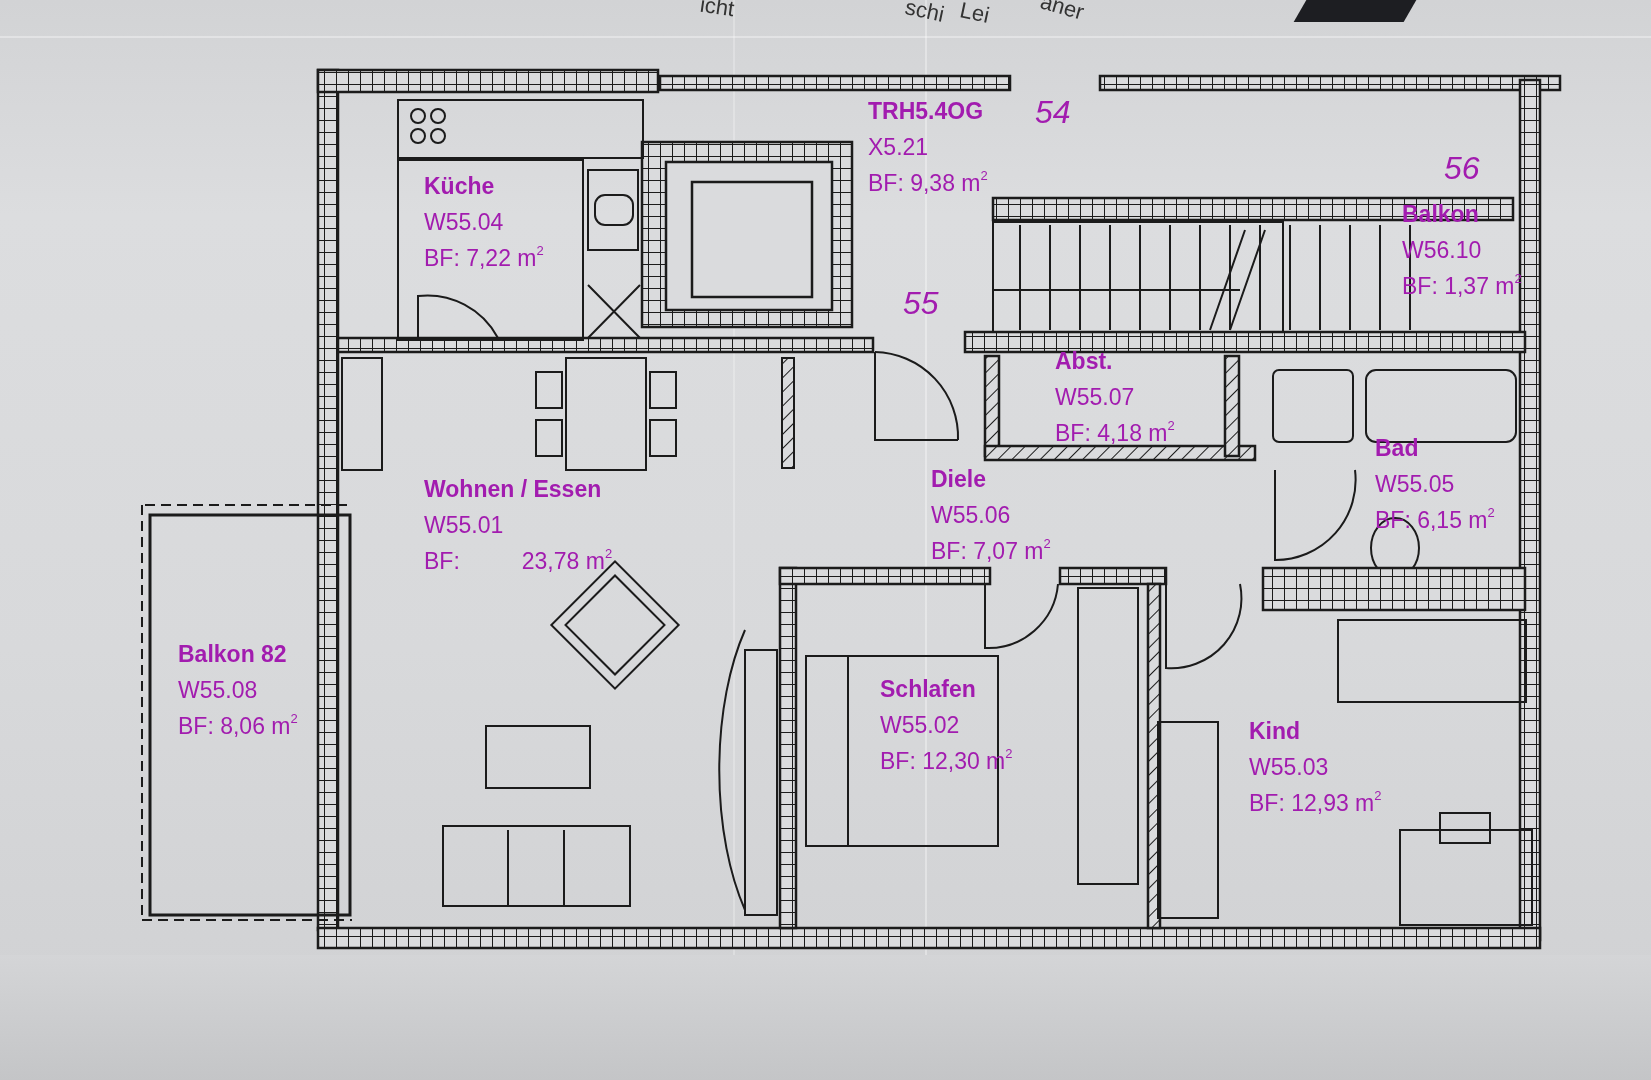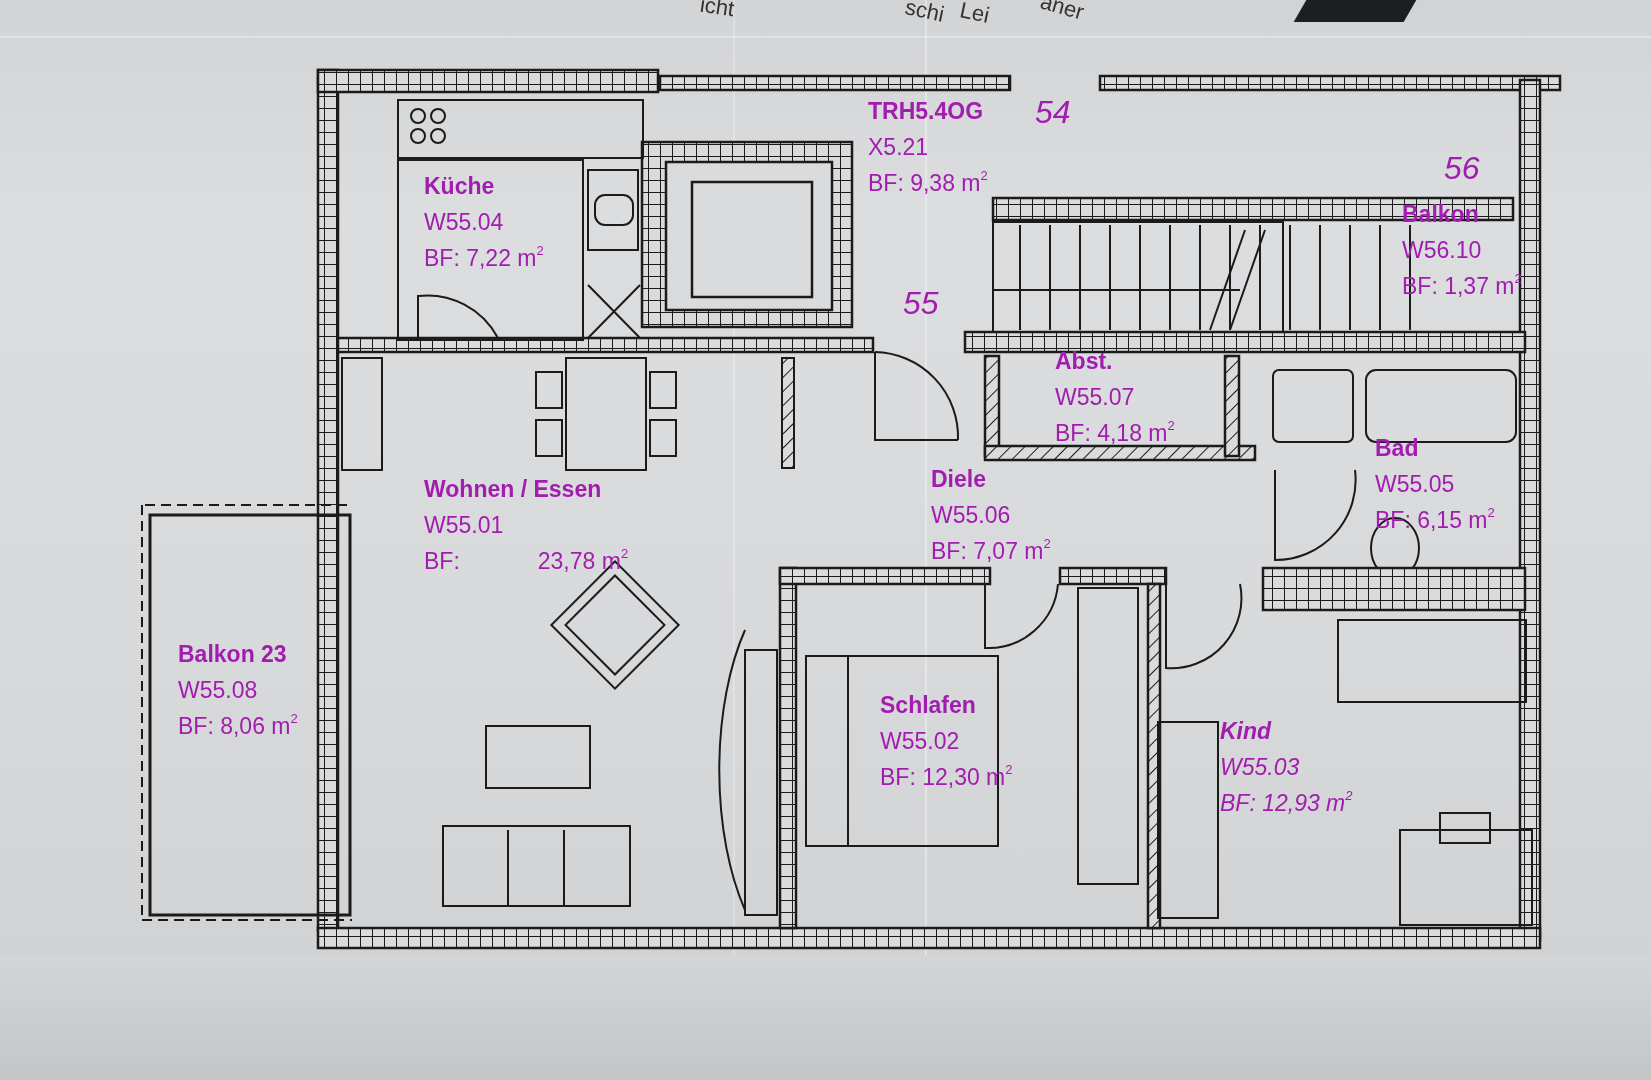--- a/index.html
+++ b/index.html
@@ -147,25 +147,25 @@
 
 <div class="room" style="left:424px;top:175px;">
   <span class="lbl b">Küche</span>
   <span class="lbl">W55.04</span>
   <span class="lbl"><span>BF: 7,22 m</span><sup>2</sup></span>
 </div>
 
 <div class="room" style="left:424px;top:478px;">
   <span class="lbl b">Wohnen / Essen</span>
   <span class="lbl">W55.01</span>
-  <span class="lbl"><span>BF:</span><span style="margin-left:78px">23,78 m</span><sup>2</sup></span>
+  <span class="lbl"><span>BF:</span><span style="margin-left:62px">23,78 m</span><sup>2</sup></span>
 </div>
 
 <div class="room" style="left:178px;top:643px;">
-  <span class="lbl b">Balkon 23</span>
+  <span class="lbl b">Balkon 82</span>
   <span class="lbl">W55.08</span>
   <span class="lbl"><span>BF: 8,06 m</span><sup>2</sup></span>
 </div>
 
 <div class="room" style="left:1055px;top:350px;">
   <span class="lbl b">Abst.</span>
   <span class="lbl">W55.07</span>
   <span class="lbl"><span>BF: 4,18 m</span><sup>2</sup></span>
 </div>
 
@@ -180,23 +180,23 @@
   <span class="lbl">W55.05</span>
   <span class="lbl"><span>BF: 6,15 m</span><sup>2</sup></span>
 </div>
 
 <div class="room" style="left:1402px;top:203px;">
   <span class="lbl b">Balkon</span>
   <span class="lbl">W56.10</span>
   <span class="lbl"><span>BF: 1,37 m</span><sup>2</sup></span>
 </div>
 
-<div class="room" style="left:880px;top:694px;">
+<div class="room" style="left:880px;top:678px;">
   <span class="lbl b">Schlafen</span>
   <span class="lbl">W55.02</span>
   <span class="lbl"><span>BF: 12,30 m</span><sup>2</sup></span>
 </div>
 
-<div class="room" style="left:1220px;top:720px;font-style:italic;">
+<div class="room" style="left:1249px;top:720px;">
   <span class="lbl b">Kind</span>
   <span class="lbl">W55.03</span>
   <span class="lbl"><span>BF: 12,93 m</span><sup>2</sup></span>
 </div>
 
 </body></html>

